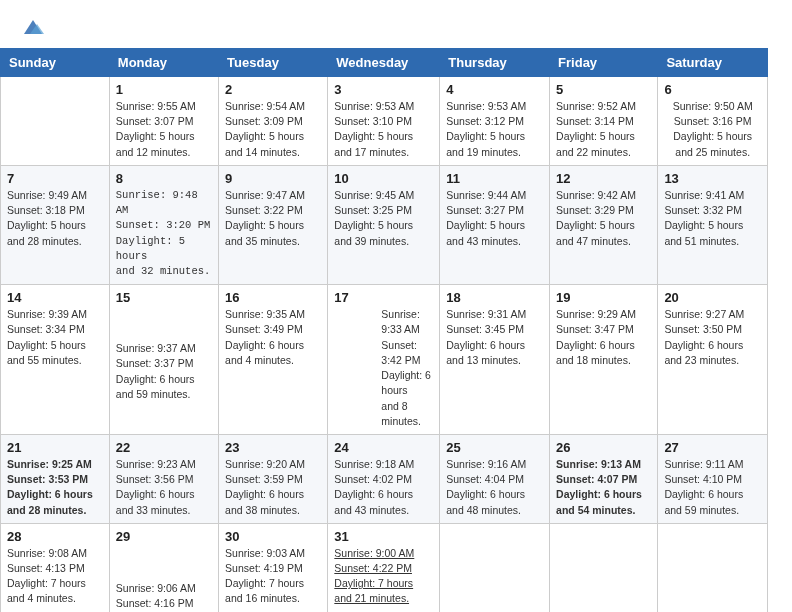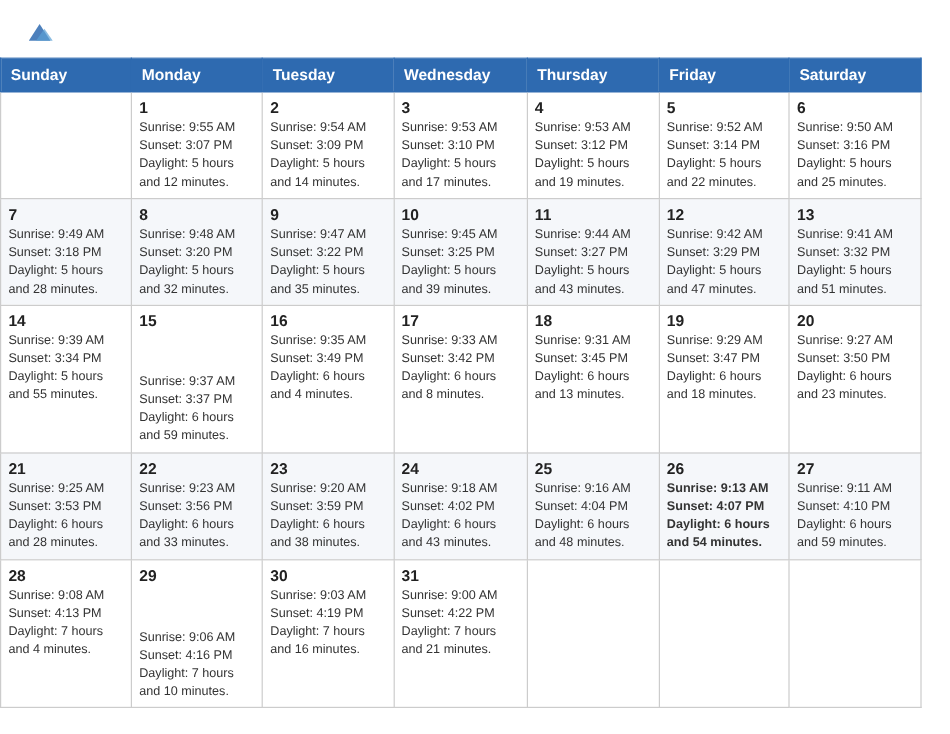--- a/index.html
+++ b/index.html
@@ -166,37 +166,37 @@
           </td>
           <td>
             <div class="day-number">5</div>
             <div class="day-info" style="white-space: pre-line;">Sunrise: 9:52 AM
 Sunset: 3:14 PM
 Daylight: 5 hours
 and 22 minutes.</div>
           </td>
           <td>
             <div class="day-number">6</div>
-            <div class="day-info" style="white-space: pre-line;">Sunrise: 9:50 AM
+            <div class="day-info" style="white-space: pre-line; text-align: center;">Sunrise: 9:50 AM
 Sunset: 3:16 PM
 Daylight: 5 hours
 and 25 minutes.</div>
           </td>
         </tr>
         <tr>
           <td>
             <div class="day-number">7</div>
             <div class="day-info" style="white-space: pre-line;">Sunrise: 9:49 AM
 Sunset: 3:18 PM
 Daylight: 5 hours
 and 28 minutes.</div>
           </td>
           <td>
             <div class="day-number">8</div>
-            <div class="day-info" style="white-space: pre-line;">Sunrise: 9:48 AM
+            <div class="day-info" style="white-space: pre-line; font-family: Liberation Mono, monospace;">Sunrise: 9:48 AM
 Sunset: 3:20 PM
 Daylight: 5 hours
 and 32 minutes.</div>
           </td>
           <td>
             <div class="day-number">9</div>
             <div class="day-info" style="white-space: pre-line;">Sunrise: 9:47 AM
 Sunset: 3:22 PM
 Daylight: 5 hours
 and 35 minutes.</div>
@@ -247,21 +247,21 @@
           </td>
           <td>
             <div class="day-number">16</div>
             <div class="day-info" style="white-space: pre-line;">Sunrise: 9:35 AM
 Sunset: 3:49 PM
 Daylight: 6 hours
 and 4 minutes.</div>
           </td>
           <td>
             <div class="day-number">17</div>
-            <div class="day-info" style="white-space: pre-line;">Sunrise: 9:33 AM
+            <div class="day-info" style="white-space: pre-line; margin-left: 47px;">Sunrise: 9:33 AM
 Sunset: 3:42 PM
 Daylight: 6 hours
 and 8 minutes.</div>
           </td>
           <td>
             <div class="day-number">18</div>
             <div class="day-info" style="white-space: pre-line;">Sunrise: 9:31 AM
 Sunset: 3:45 PM
 Daylight: 6 hours
 and 13 minutes.</div>
@@ -277,21 +277,21 @@
             <div class="day-number">20</div>
             <div class="day-info" style="white-space: pre-line;">Sunrise: 9:27 AM
 Sunset: 3:50 PM
 Daylight: 6 hours
 and 23 minutes.</div>
           </td>
         </tr>
         <tr>
           <td>
             <div class="day-number">21</div>
-            <div class="day-info" style="white-space: pre-line;">Sunrise: 9:25 AM
+            <div class="day-info" style="white-space: pre-line; font-weight: bold;">Sunrise: 9:25 AM
 Sunset: 3:53 PM
 Daylight: 6 hours
 and 28 minutes.</div>
           </td>
           <td>
             <div class="day-number">22</div>
             <div class="day-info" style="white-space: pre-line;">Sunrise: 9:23 AM
 Sunset: 3:56 PM
 Daylight: 6 hours
 and 33 minutes.</div>
@@ -349,21 +349,21 @@
           </td>
           <td>
             <div class="day-number">30</div>
             <div class="day-info" style="white-space: pre-line;">Sunrise: 9:03 AM
 Sunset: 4:19 PM
 Daylight: 7 hours
 and 16 minutes.</div>
           </td>
           <td>
             <div class="day-number">31</div>
-            <div class="day-info" style="white-space: pre-line;">Sunrise: 9:00 AM
+            <div class="day-info" style="white-space: pre-line; text-decoration: underline;">Sunrise: 9:00 AM
 Sunset: 4:22 PM
 Daylight: 7 hours
 and 21 minutes.</div>
           </td>
           <td class="empty-cell"></td>
           <td class="empty-cell"></td>
           <td class="empty-cell"></td>
         </tr>
       </tbody>
   </table>

